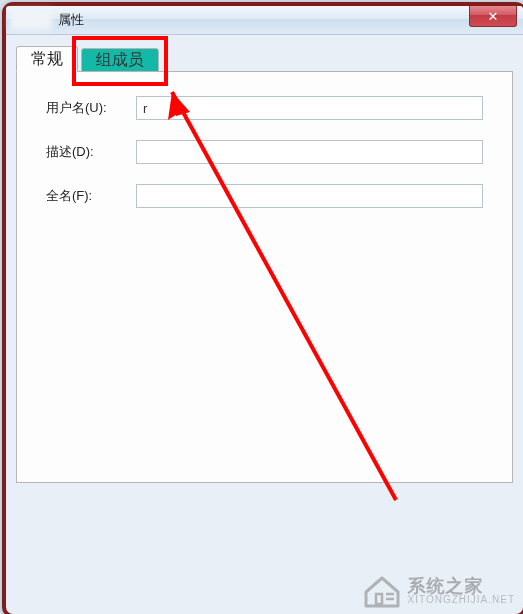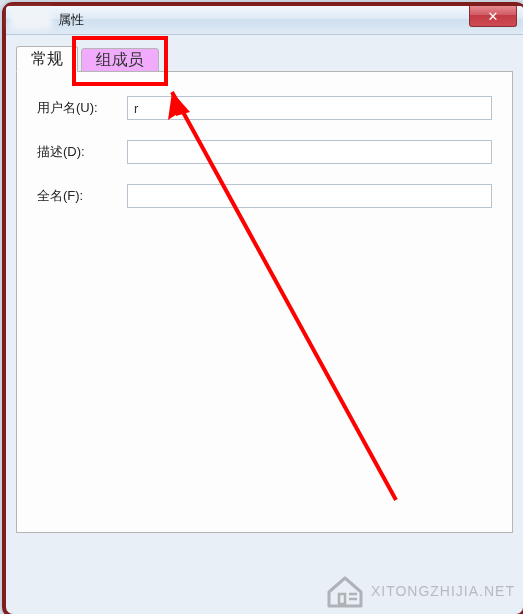--- a/index.html
+++ b/index.html
@@ -91,34 +91,34 @@
     border-top-left-radius: 3px;
     border-top-right-radius: 3px;
     color: #222;
     font-size: 16px;
     position: relative;
     top: 1px;
     margin-right: -1px;
     cursor: pointer;
   }
   .tab.inactive {
-    background: #f0abfc;
+    background: #14b8a6;
     border-bottom: 1px solid #b5b5b5;
     top: 2px;
     height: 22px;
     line-height: 22px;
     color: #333;
   }
   .tabpage {
     border: 1px solid #b5b5b5;
     background: #fdfdfd;
-    height: 462px;
+    height: 412px;
     position: relative;
     z-index: 1;
-    padding: 24px 20px;
+    padding: 24px 29px;
     box-sizing: border-box;
   }
   .form-row {
     display: flex;
     align-items: center;
     margin-bottom: 20px;
   }
   .form-label {
     width: 90px;
     color: #222;
@@ -162,21 +162,21 @@
     flex-direction: column;
     line-height: 1;
   }
   .wm-cn {
     font-size: 18px;
     font-weight: bold;
     color: #5a5a5a;
     letter-spacing: 1px;
   }
   .wm-en {
-    font-size: 14px;
+    font-size: 10px;
     color: #7a7a7a;
     letter-spacing: 1px;
   }
   
   .arrow-svg {
     position: absolute;
     left: 0;
     top: 0;
     width: 523px;
     height: 614px;
@@ -232,15 +232,16 @@
 </svg>
 
 <div class="watermark">
   <svg class="wm-icon" viewBox="0 0 40 34">
     <path d="M4 18 L20 4 L36 18 L36 32 L4 32 Z" fill="none" stroke="#6a6a6a" stroke-width="3" stroke-linejoin="round"></path>
     <rect x="14" y="20" width="6" height="10" fill="none" stroke="#6a6a6a" stroke-width="2.5"></rect>
     <line x1="24" y1="20" x2="32" y2="20" stroke="#6a6a6a" stroke-width="2.5"></line>
     <line x1="24" y1="25" x2="32" y2="25" stroke="#6a6a6a" stroke-width="2.5"></line>
   </svg>
   <div class="wm-text">
+    <span class="wm-cn">系统之家</span>
     <span class="wm-en">XITONGZHIJIA.NET</span>
   </div>
 </div>
 
 </body></html>

